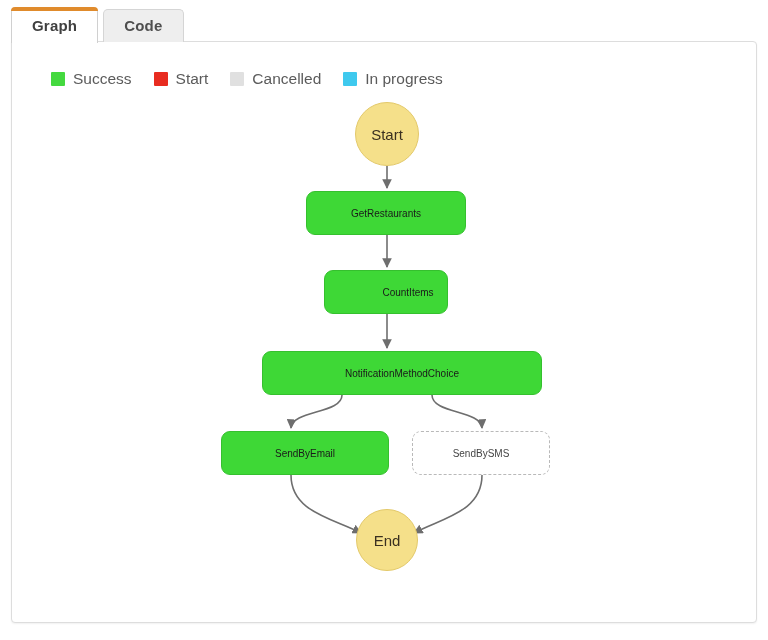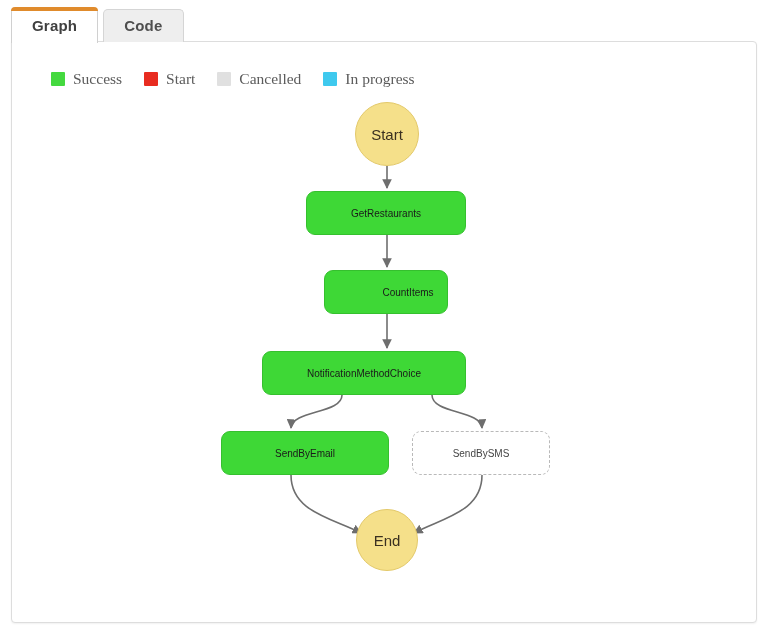--- a/index.html
+++ b/index.html
@@ -92,21 +92,20 @@
   }
 
   
   #legend {
     position: absolute;
     left: 39px;
     top: 28px;
     display: flex;
     align-items: center;
     gap: 22px;
-    font-family: Liberation Serif, serif;
   }
   .legend-item {
     display: flex;
     align-items: center;
     gap: 8px;
   }
   .legend-swatch {
     width: 14px;
     height: 14px;
     display: block;
@@ -221,21 +220,21 @@
     </div>
 
     <div class="node node-task" style="left:294px; top:149px; width:160px; height:44px;">
       <span>GetRestaurants</span>
     </div>
 
     <div class="node node-task" style="left:312px; top:228px; width:124px; height:44px;padding-left:44px;">
       <span>CountItems</span>
     </div>
 
-    <div class="node node-task" style="left:250px; top:309px; width:204px; height:44px;">
+    <div class="node node-task" style="left:250px; top:309px; width:280px; height:44px;">
       <span>NotificationMethodChoice</span>
     </div>
 
     <div class="node node-task" style="left:209px; top:389px; width:168px; height:44px;">
       <span>SendByEmail</span>
     </div>
 
     <div class="node node-skipped" style="left:400px; top:389px; width:138px; height:44px;">
       <span>SendBySMS</span>
     </div>

